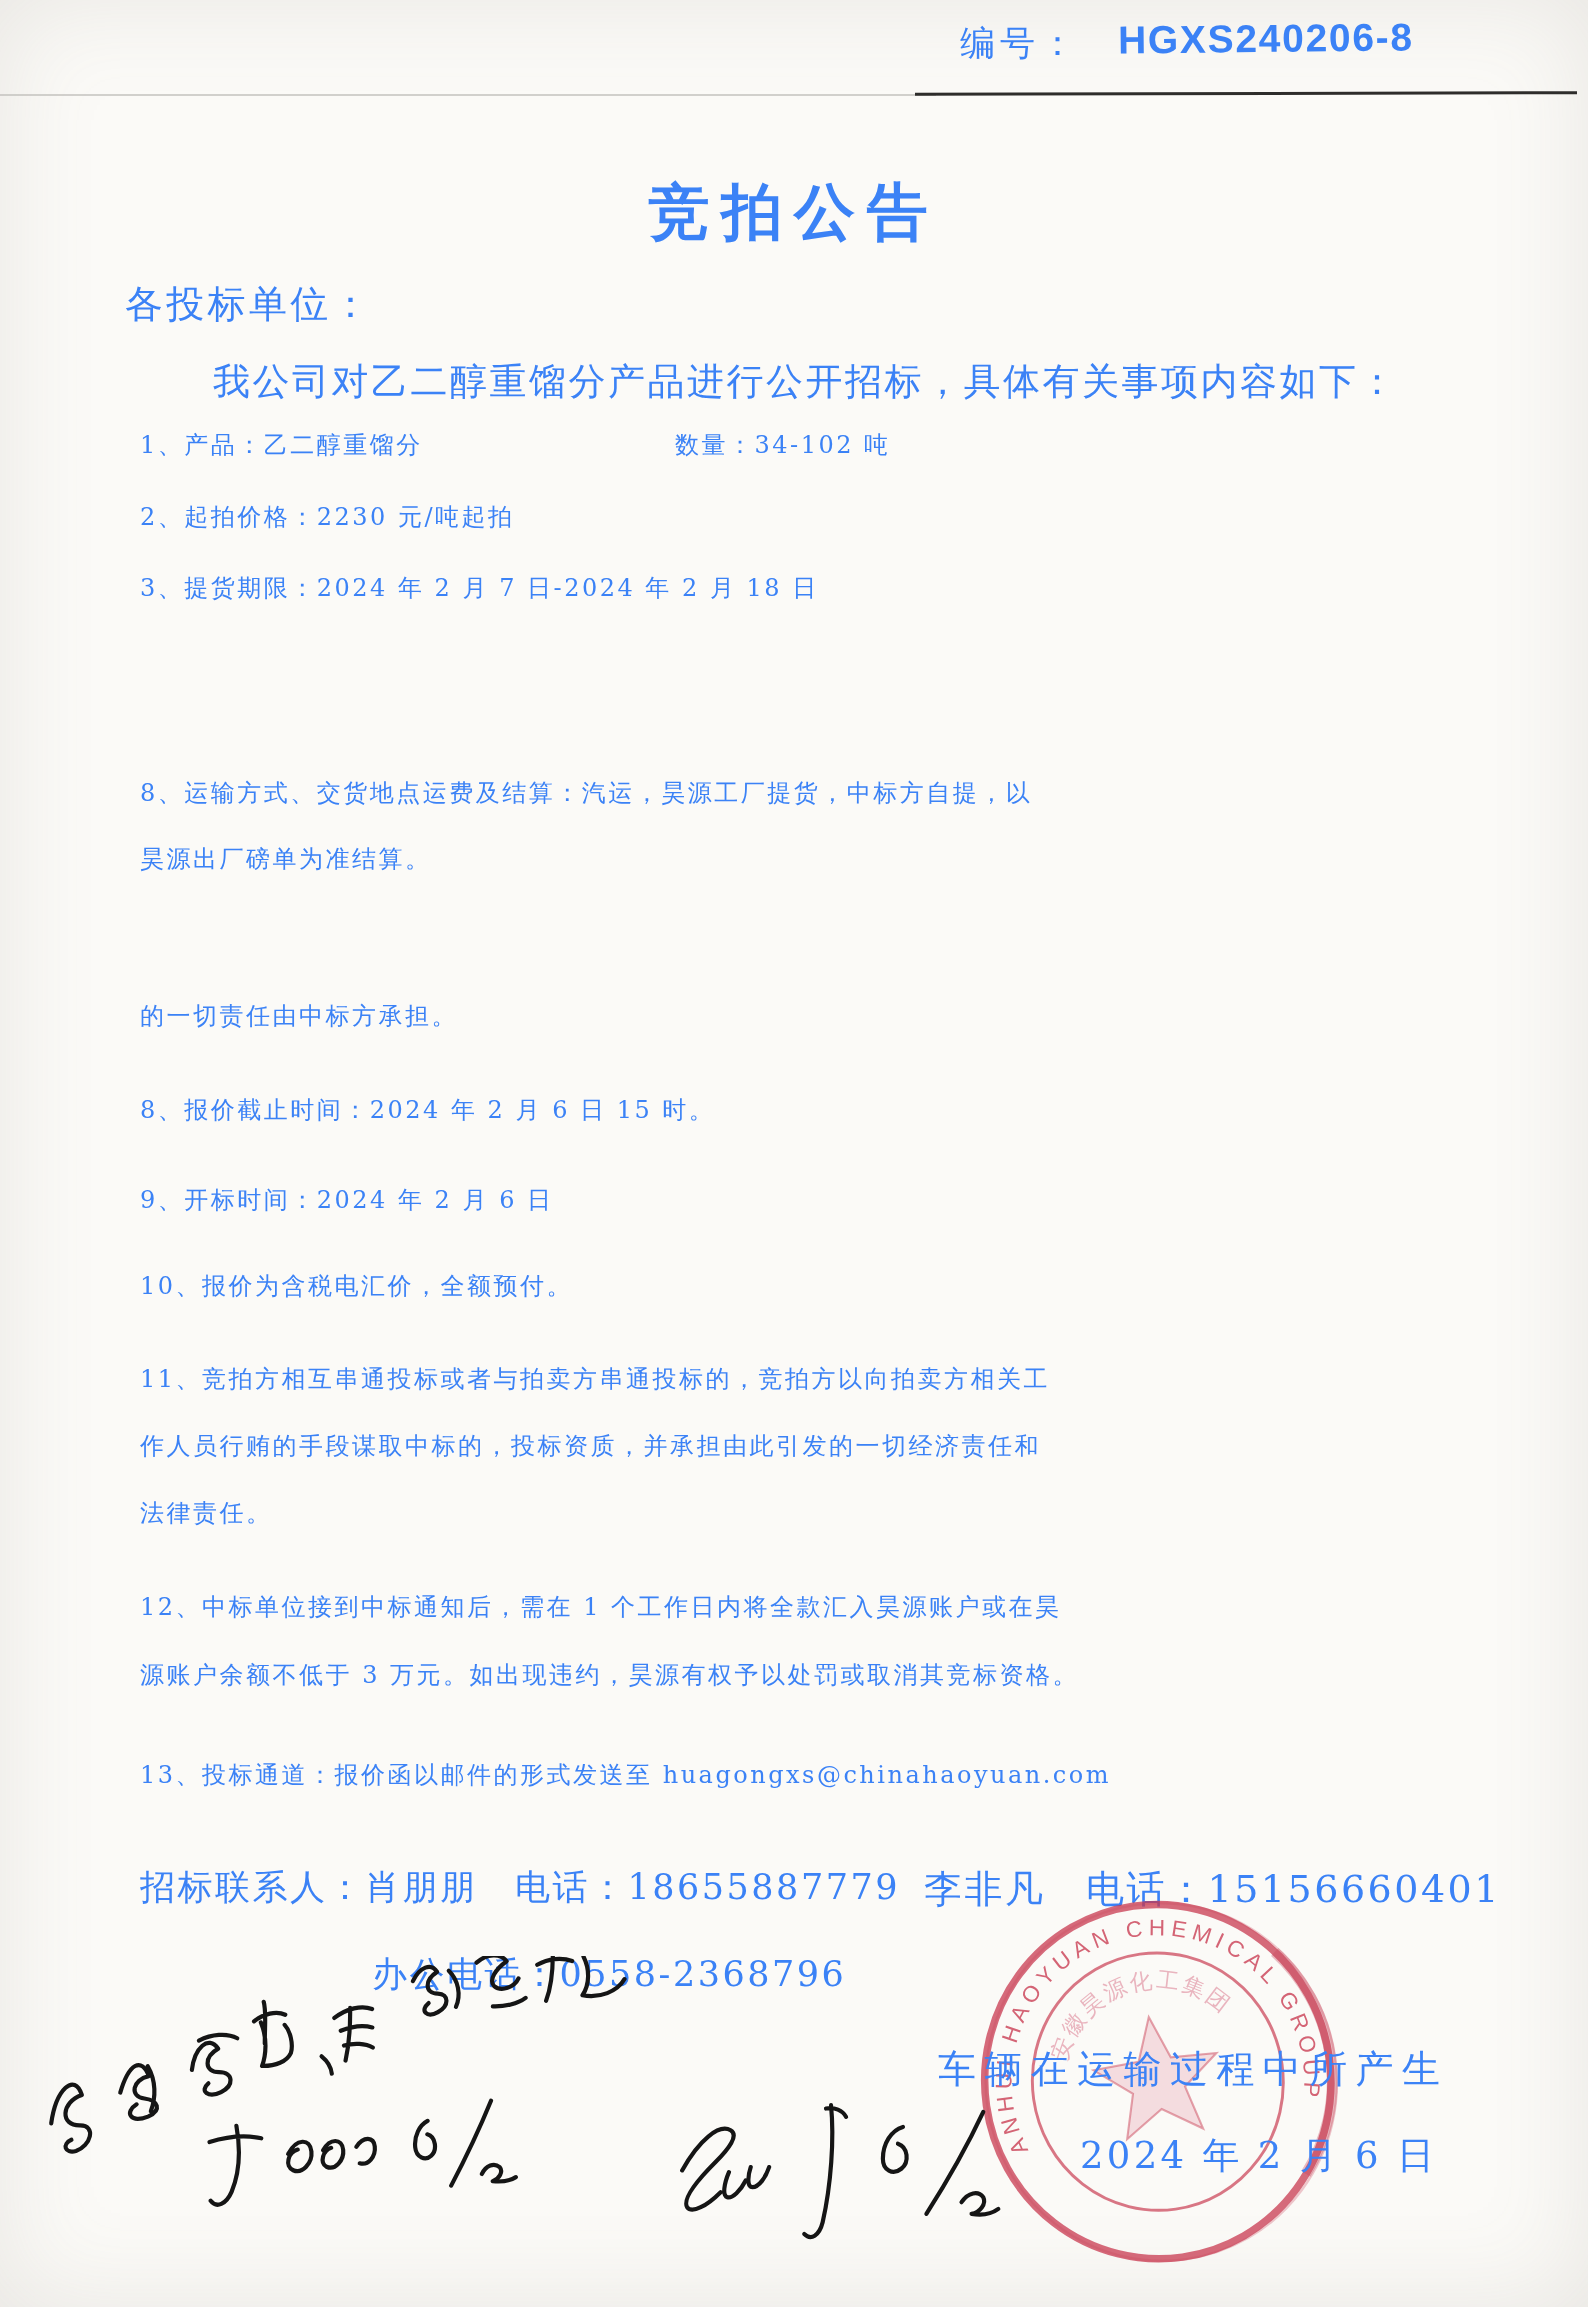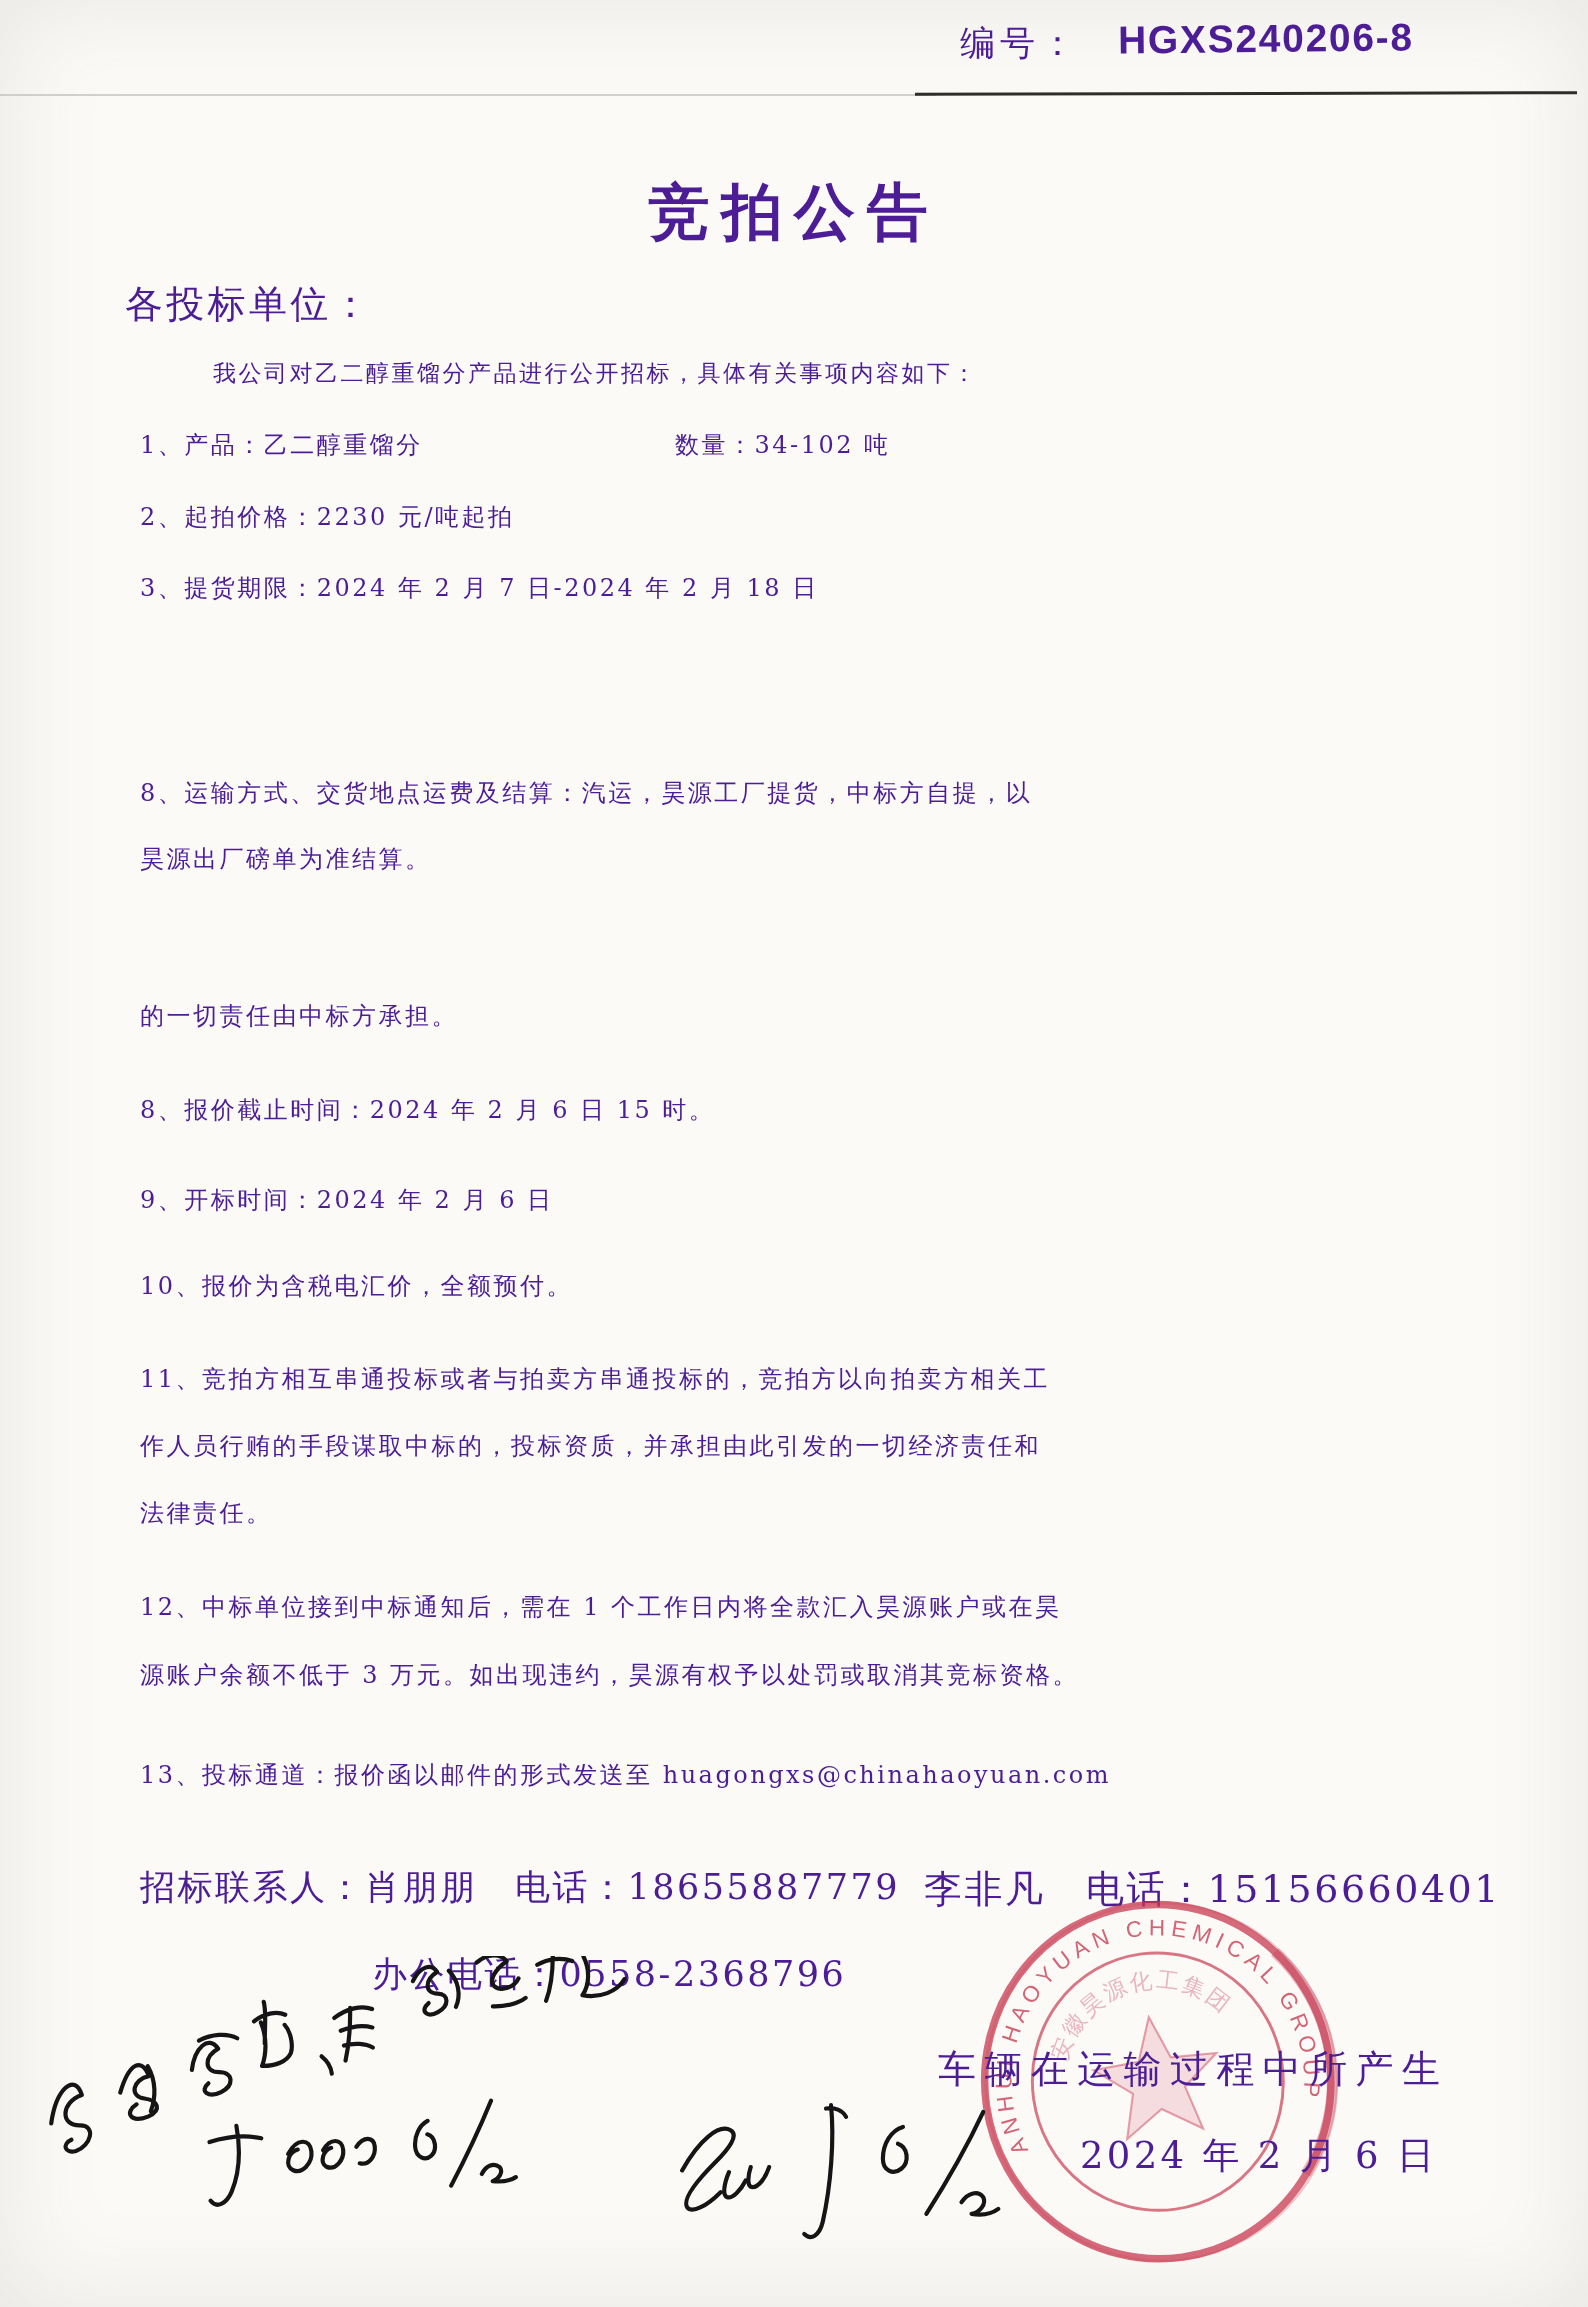--- a/index.html
+++ b/index.html
@@ -1,33 +1,33 @@
 <!DOCTYPE html>
 <html style="font-size:13.4px"><head>
 <meta charset="utf-8">
 <style>
   html,body{margin:0;padding:0;background:#9a9a9a;}
   .page{
     position:relative;width:1588px;height:2307px;margin:0 auto;
     background:#fbfaf7;overflow:hidden;
     box-shadow:inset 0 0 100px rgba(120,115,105,.14);
     font-family:"DejaVu Serif","Liberation Serif",serif;
-    color:#4c1d95;
+    color:#3b82f6;
   }
   .t{position:absolute;white-space:nowrap;line-height:1.25;}
   .body-line{left:140px;font-size:24px;letter-spacing:2.5px;}
   .ref-label{top:22px;left:960px;font-size:35px;letter-spacing:5px;}
   .ref-value{top:15px;left:1118px;font-size:39px;font-weight:700;
              font-family:"Liberation Sans","DejaVu Sans",sans-serif;letter-spacing:1.7px;transform:rotate(-.6deg);}
   .rule-faint{position:absolute;top:94px;left:0;width:936px;height:1.7px;background:#c3c1bd;opacity:.75;}
   .rule-dark{position:absolute;top:92px;left:915px;width:662px;height:2.5px;background:#2e2d2b;transform:rotate(-.15deg);}
   .title{top:174px;left:0;width:100%;text-align:center;font-size:61px;font-weight:700;
          font-family:"DejaVu Sans","Liberation Sans",sans-serif;letter-spacing:11.7px;}
   .salutation{top:281px;left:125px;font-size:38px;letter-spacing:3.3px;}
-  .intro{top:359px;left:213px;font-size:23px;letter-spacing:2.5px;}
+  .intro{top:359px;left:213px;font-size:37px;letter-spacing:2.5px;}
   .qty{left:675px !important;}
   .contact-left{top:1866px;left:140px;font-size:35px;letter-spacing:2.5px;}
   .contact-right{top:1866px;left:924px;font-size:38px;letter-spacing:2.5px;}
   .office{top:1953px;left:372px;font-size:35px;letter-spacing:2.5px;}
   .company{top:2046px;left:938px;font-size:38px;letter-spacing:8.4px;z-index:3;}
   .date{top:2133px;left:1080px;font-size:37px;letter-spacing:3.3px;z-index:3;}
   .stamp-wrap{position:absolute;top:1881px;left:953px;width:418px;height:418px;z-index:2;}
   .hw{position:absolute;z-index:4;}
   .hw path{fill:none;stroke:#151515;stroke-width:5;stroke-linecap:round;stroke-linejoin:round;}
 </style>

